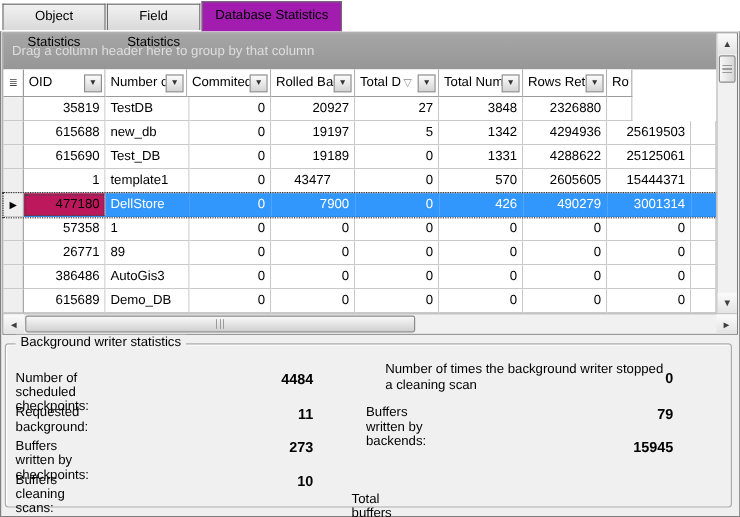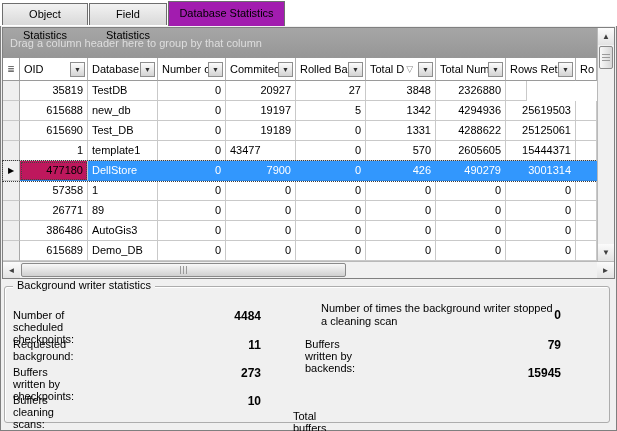--- a/index.html
+++ b/index.html
@@ -97,24 +97,20 @@
     <div class="grid-outer">
 
       <div class="groupbar">Drag a column header here to group by that column</div>
 
       <div class="hdr-row">
         <div class="gutter-hdr">≣</div>
       <div class="hcell" style="width: 68px; flex: 0 0 68px;">
             <span class="hlabel">OID</span>
             <span class="dropbtn">▼</span>
           </div>
-          <div class="hcell" style="width: 70px; flex: 0 0 70px;">
-            <span class="hlabel">Database</span>
-            <span class="dropbtn">▼</span>
-          </div>
           <div class="hcell" style="width: 68px; flex: 0 0 68px;">
             <span class="hlabel">Number of</span>
             <span class="dropbtn">▼</span>
           </div>
           <div class="hcell" style="width: 70px; flex: 0 0 70px;">
             <span class="hlabel">Commited</span>
             <span class="dropbtn">▼</span>
           </div>
           <div class="hcell" style="width: 70px; flex: 0 0 70px;">
             <span class="hlabel">Rolled Bac</span>
@@ -172,21 +168,21 @@
             <div class="cell" style="width: 70px; flex: 0 0 70px; text-align: right;">1331</div>
             <div class="cell" style="width: 70px; flex: 0 0 70px; text-align: right;">4288622</div>
             <div class="cell" style="width: 70px; flex: 0 0 70px; text-align: right;">25125061</div>
             <div class="cell" style="width: 21px; flex: 0 0 21px; text-align: right;"></div>
           </div>
           <div class="row">
             <div class="gutter-cell"></div>
             <div class="cell" style="width: 68px; flex: 0 0 68px; text-align: right;">1</div>
             <div class="cell" style="width: 70px; flex: 0 0 70px; text-align: left;">template1</div>
             <div class="cell" style="width: 68px; flex: 0 0 68px; text-align: right;">0</div>
-            <div class="cell" style="width: 70px; flex: 0 0 70px; text-align: left;">43477</div>
+            <div class="cell" style="width: 70px; flex: 0 0 70px; text-align: center;">43477</div>
             <div class="cell" style="width: 70px; flex: 0 0 70px; text-align: right;">0</div>
             <div class="cell" style="width: 70px; flex: 0 0 70px; text-align: right;">570</div>
             <div class="cell" style="width: 70px; flex: 0 0 70px; text-align: right;">2605605</div>
             <div class="cell" style="width: 70px; flex: 0 0 70px; text-align: right;">15444371</div>
             <div class="cell" style="width: 21px; flex: 0 0 21px; text-align: right;"></div>
           </div>
           <div class="row selected">
             <div class="gutter-cell">▶</div>
             <div class="cell focus-cell" style="width: 68px; flex: 0 0 68px; text-align: right;">477180</div>
             <div class="cell" style="width: 70px; flex: 0 0 70px; text-align: left;">DellStore</div>

